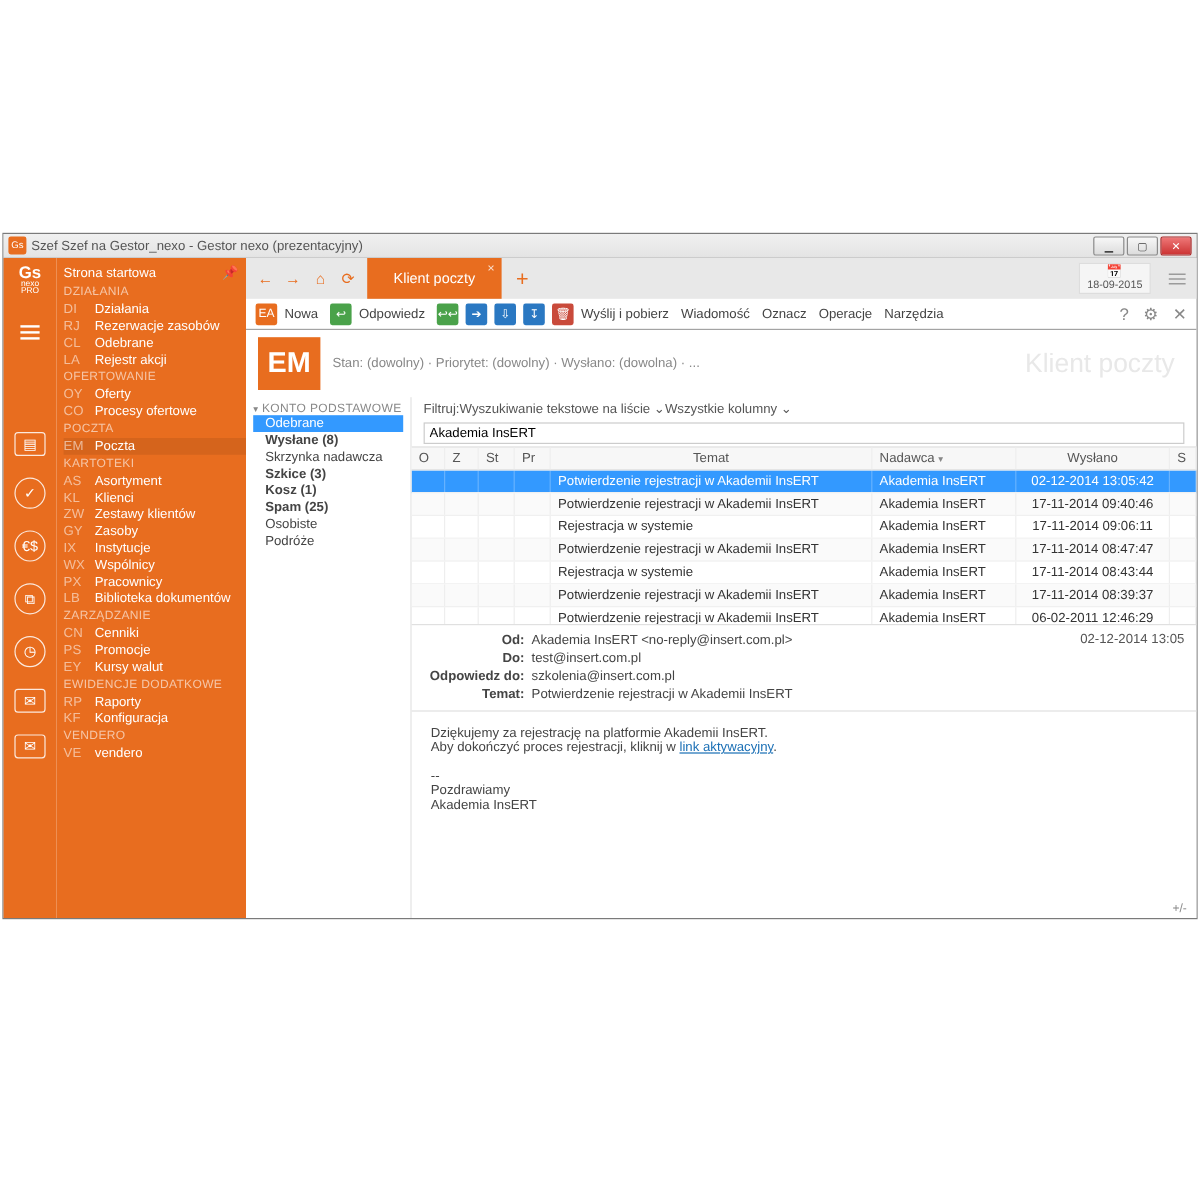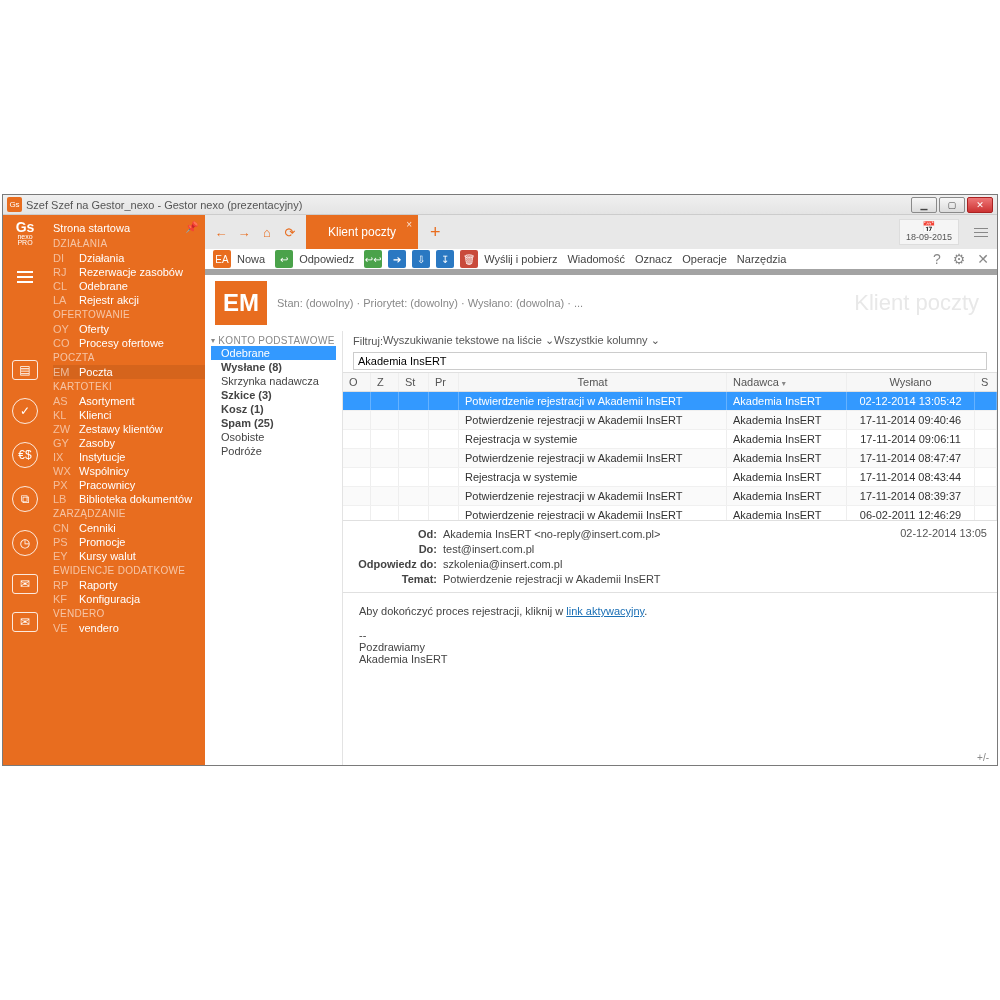--- a/index.html
+++ b/index.html
@@ -38,21 +38,21 @@
   .navbtn { width:20px; height:20px; display:flex; align-items:center; justify-content:center; font-size:13px; color:#e86d1f; cursor:pointer;}
   .tab { height:34px; display:flex; align-items:center; background:#e86d1f; color:#fff; padding:0 22px; font-size:12px; position:relative;}
   .tab .xclose { position:absolute; right:6px; top:4px; font-size:10px; opacity:.8;}
   .plus { color:#e86d1f; font-size:18px; padding:0 6px; cursor:pointer;}
   .tabbar .spacer { flex:1;}
   .datebox { text-align:center; background:#f5f5f5; border:1px solid #ddd; padding:2px 6px; line-height:1; color:#555;}
   .datebox .dicon { font-size:11px;}
   .hamb { width:20px; display:flex; flex-direction:column; gap:3px; align-items:center; margin-left:6px;}
   .hamb span { width:14px; height:1px; background:#888;}
   
-  .toolbar { height:26px; display:flex; align-items:center; gap:6px; padding:0 8px; border-bottom:6px solid #a3a3a3;}
+  .toolbar { height:26px; display:flex; align-items:center; gap:6px; padding:0 8px; border-bottom:1px solid #a3a3a3;}
   .tbicon { width:18px; height:18px; display:flex; align-items:center; justify-content:center; color:#fff; font-size:10px; border-radius:2px;}
   .tbi-orange { background:#e86d1f;}
   .tbi-green { background:#4aa24a;}
   .tbi-blue { background:#2a78c2;}
   .tbi-red { background:#c94a3b;}
   .tbtxt { color:#444; padding-right:4px;}
   .toolbar .right { margin-left:auto; display:flex; align-items:center; gap:12px; color:#888; font-size:14px;}
   
   .pagehdr { display:flex; align-items:center; padding:6px 10px; gap:10px;}
   .bigem { width:52px; height:44px; background:#e86d1f; color:#fff; font-size:24px; font-weight:600; display:flex; align-items:center; justify-content:center;}
@@ -401,20 +401,21 @@
               </div>
               <div class="pvvals">
                 <div>Akademia InsERT &lt;no-reply@insert.com.pl&gt;</div>
                 <div>test@insert.com.pl</div>
                 <div>szkolenia@insert.com.pl</div>
                 <div>Potwierdzenie rejestracji w Akademii InsERT</div>
               </div>
               <div class="pvdate">02-12-2014 13:05</div>
             </div>
             <div class="pvbody">
+              <div>Dziękujemy za rejestrację na platformie Akademii InsERT.</div>
               <div><span>Aby dokończyć proces rejestracji, kliknij w </span><a href="#">link aktywacyjny</a>.</div>
               <br>
               <div>--</div>
               <div>Pozdrawiamy</div>
               <div>Akademia InsERT</div>
             </div>
             <div class="pmfoot">+/-</div>
           </div>
         </div>
       </div>

